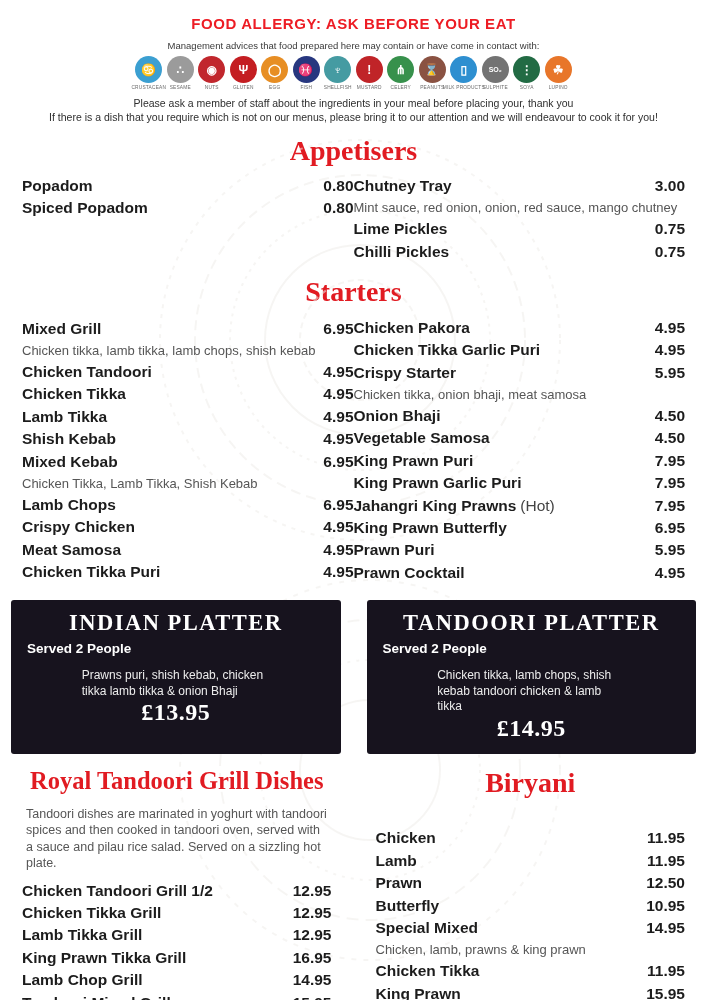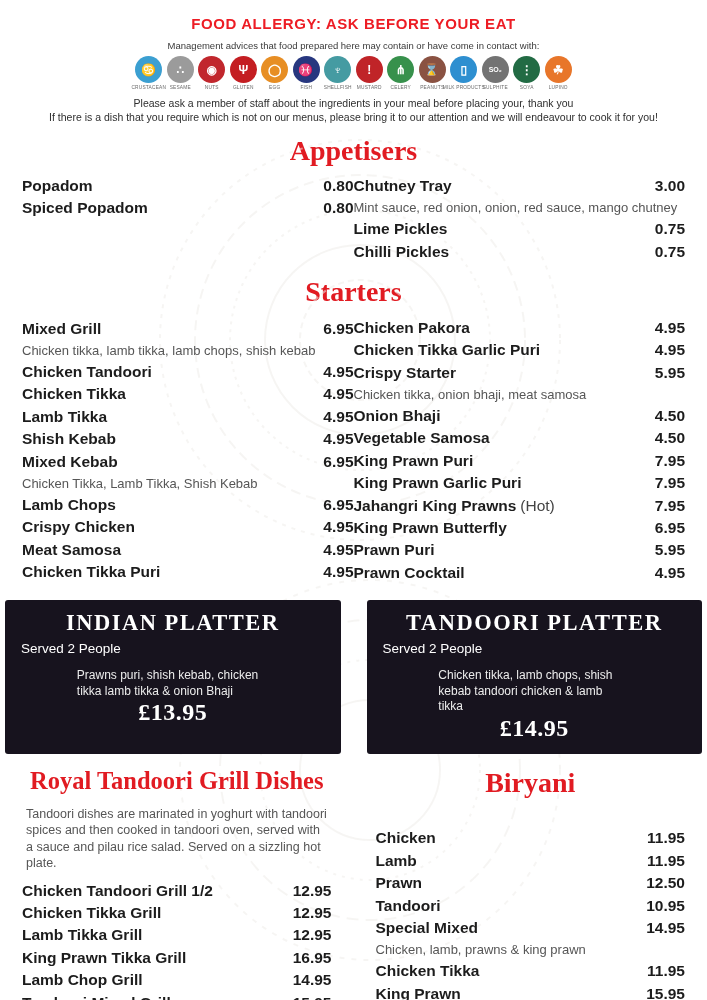--- a/index.html
+++ b/index.html
@@ -27,25 +27,25 @@
   .sec-title.sub{font-size:24.5px;}
   
   .cols{display:flex;padding:0 22px;position:relative;}
   .col{flex:1;min-width:0;}
   .mi{display:flex;justify-content:space-between;font-weight:bold;font-size:15.5px;
     color:#1c1c1c;line-height:22.4px;}
   .mi .nm{white-space:nowrap;}
   .nm-note{font-weight:normal;color:#444;margin-left:4px;}
   .mi-desc{font-size:13px;color:#565656;line-height:21px;font-weight:normal;}
   
-  .platters{display:flex;gap:26px;padding:0 5px;margin-top:16px;position:relative;}
+  .platters{display:flex;gap:26px;padding:0 11px;margin-top:16px;position:relative;}
   .platter{flex:1;background:#17131e;color:#fff;border-radius:3px;padding:10px 13px 12px;}
   .p-title{font-family:"Liberation Serif",serif;font-weight:bold;font-size:22.5px;
     text-align:center;letter-spacing:1.5px;line-height:1.15;}
-  .p-served{font-weight:normal;font-size:13.5px;margin-top:5px;margin-left:3px;}
+  .p-served{font-weight:bold;font-size:13.5px;margin-top:5px;margin-left:3px;}
   .p-row{display:flex;justify-content:space-between;align-items:center;margin-top:12px;flex-direction:column;}
   .p-desc{font-size:12px;color:#ececec;width:62%;line-height:15.5px;}
   .p-price{font-family:"Liberation Serif",serif;font-weight:bold;font-size:24px;letter-spacing:.5px;}
   
   .bottom{display:flex;padding:0 22px;gap:44px;margin-top:14px;position:relative;}
   .grill-intro{font-size:12.5px;color:#565656;text-align:left;line-height:16.5px;
     margin:11px 4px 8px;}
   .biryani-list{margin-top:29px;}
   .heading-gap{margin-top:12px;}
 </style>
@@ -479,21 +479,21 @@
           <div>
             <div class="mi">
               <span class="nm">Prawn</span>
               <span>12.50</span>
             </div>
 
           </div>
 
           <div>
             <div class="mi">
-              <span class="nm">Tandoori</span>
+              <span class="nm">Butterfly</span>
               <span>10.95</span>
             </div>
 
           </div>
 
           <div>
             <div class="mi">
               <span class="nm">Special Mixed</span>
               <span>14.95</span>
             </div>

